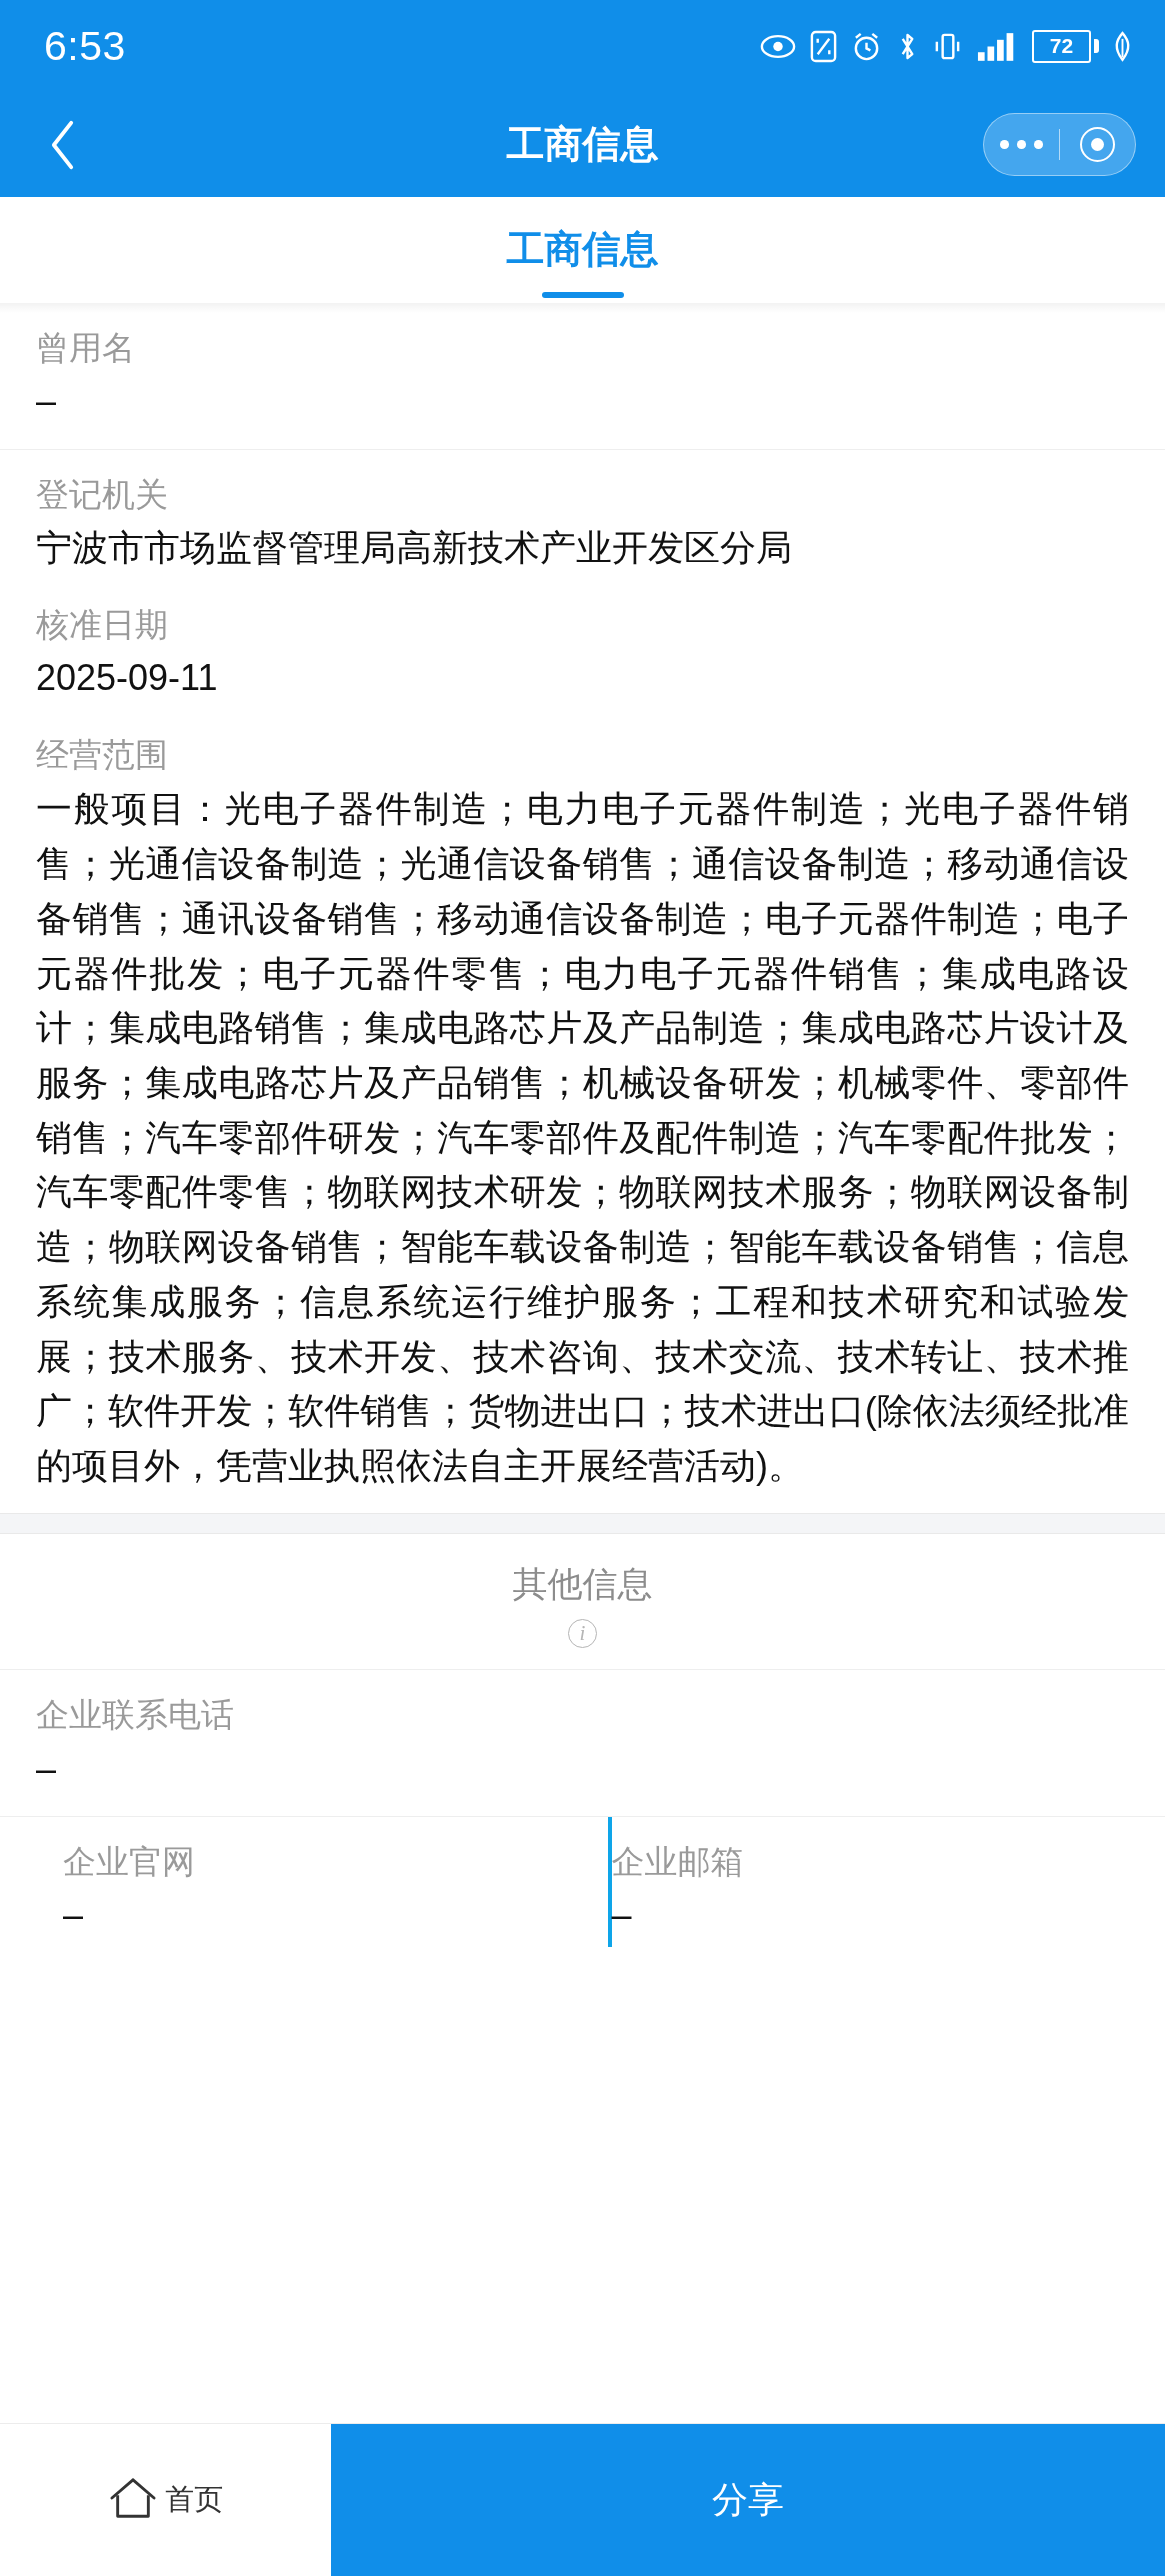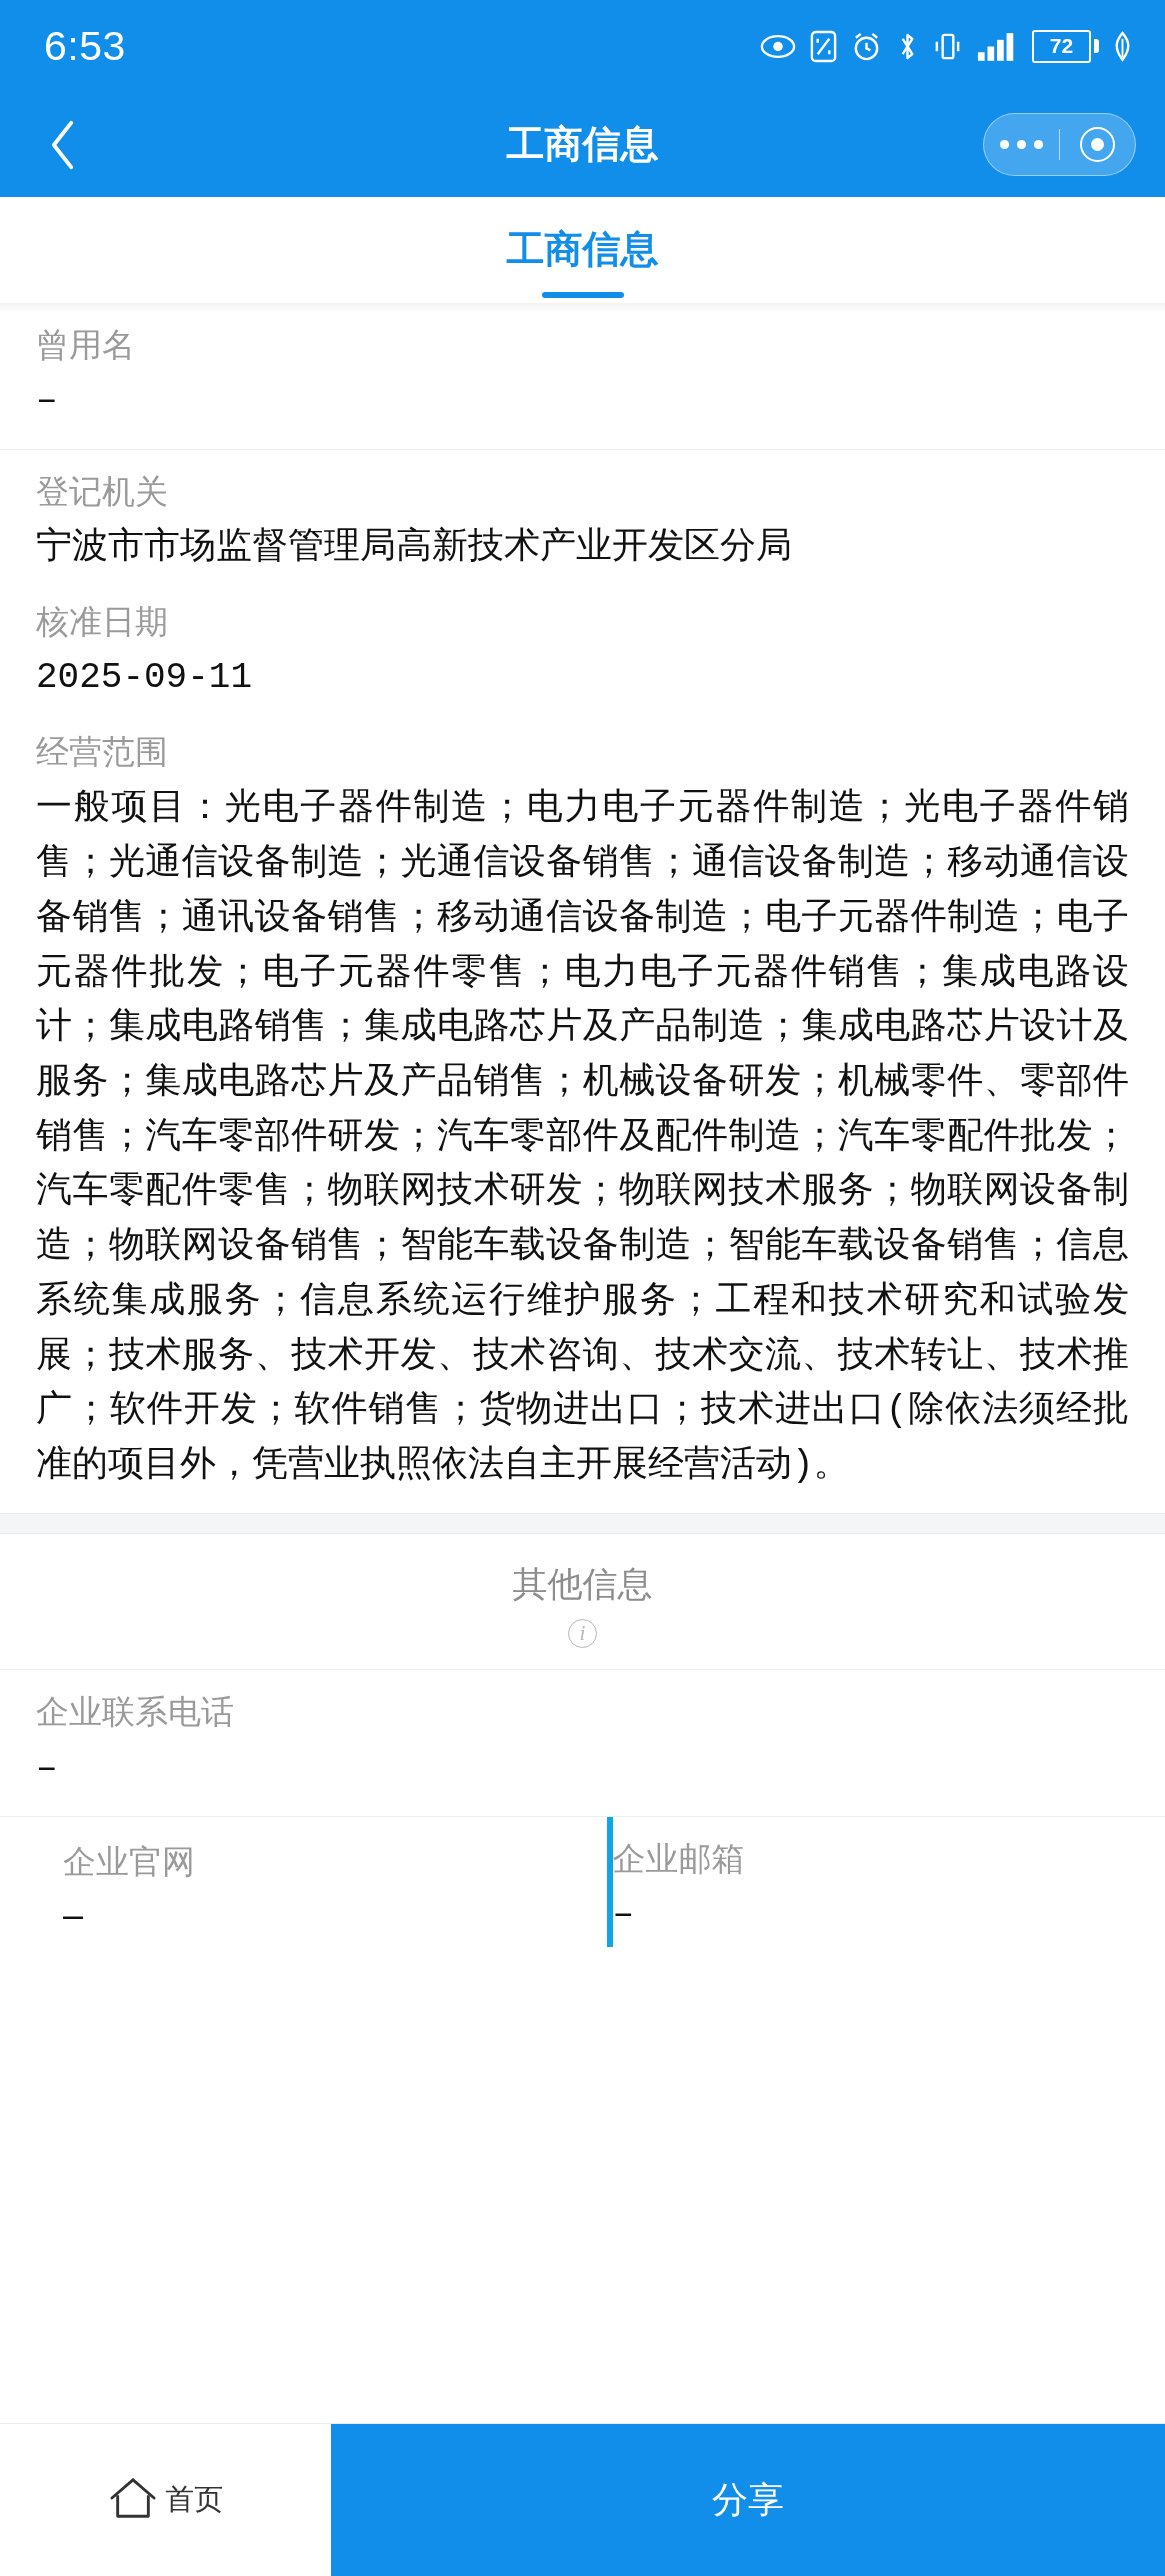--- a/index.html
+++ b/index.html
@@ -140,21 +140,20 @@
   .content {
     position: absolute;
     top: 303px;
     left: 0; right: 0;
     bottom: 153px;
     overflow: hidden;
     background: #ffffff;
   }
   .field {
     padding: 0 36px;
-    font-family: Liberation Mono, monospace;
   }
   .field-label {
     color: #9a9a9a;
     font-size: 33px;
     line-height: 1.2;
     padding-top: 25px;
   }
   .field-value {
     color: #111111;
     font-size: 36px;
@@ -208,22 +207,21 @@
   .two-col {
     display: flex;
     padding: 0 36px;
   }
   .two-col .col {
     flex: 1;
     padding-top: 25px;
     margin-left: 27px;
   }
   .two-col .col + .col {
-    border-left: 6px solid #0ea5e9;
-    font-family: Liberation Mono, monospace;
+    border-left: 4px solid #0ea5e9;
   }
   .two-col .col .field-label { padding-top: 0; }
 
   
   .bottom-bar {
     position: absolute;
     left: 0; right: 0; bottom: 0;
     height: 153px;
     display: flex;
     background: #ffffff;

